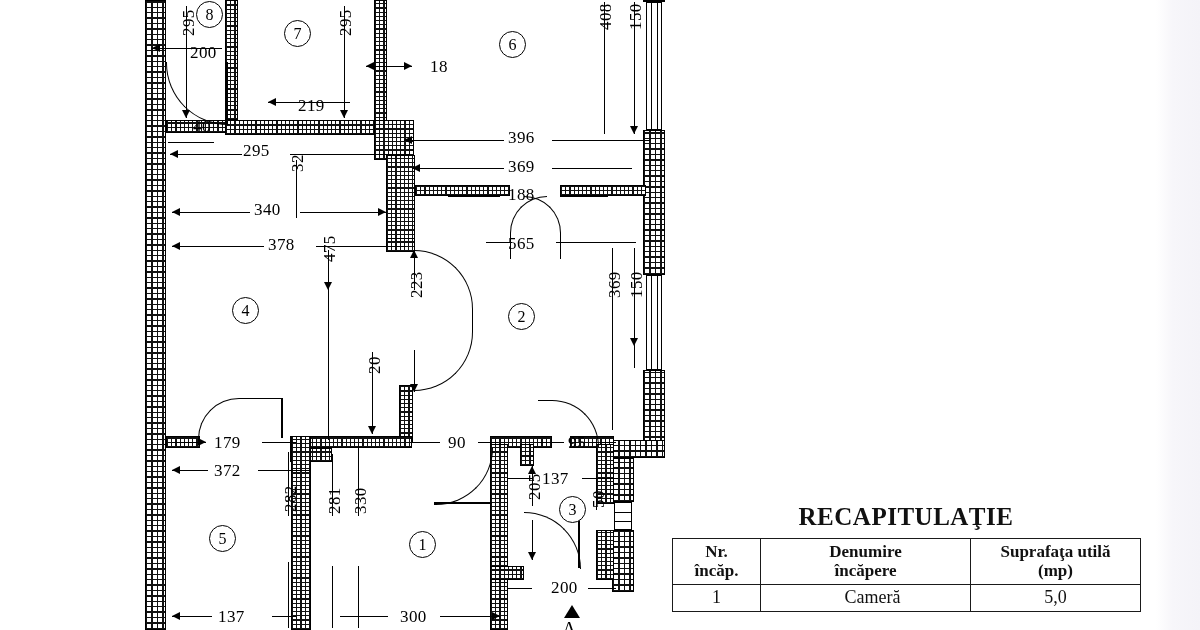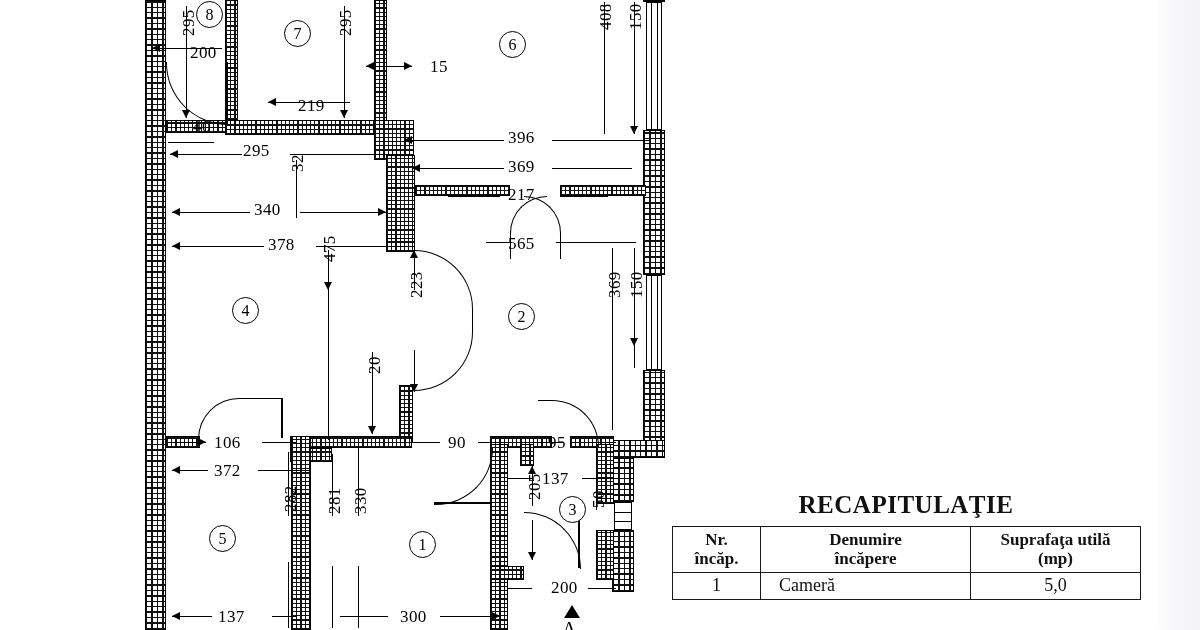--- a/index.html
+++ b/index.html
@@ -57,30 +57,30 @@
 
   
   .door{position:absolute;border:1.5px solid #000;background:transparent;}
 
   
   .sectmark{position:absolute;font-size:20px;color:#000;font-family:"Liberation Serif",serif;}
   .sectmark .tri{position:absolute;left:2px;top:-13px;width:0;height:0;
     border-left:8px solid transparent;border-right:8px solid transparent;border-bottom:13px solid #000;}
 
   
-  #recap{position:absolute;left:672px;top:491px;width:468px;}
+  #recap{position:absolute;left:672px;top:503px;width:468px;}
   #recap h1{margin:0 0 7px 0;text-align:center;font-size:25px;font-weight:bold;
     letter-spacing:.5px;font-family:"Liberation Serif", serif;color:#111;}
   table{border-collapse:collapse;width:468px;table-layout:fixed;
         font-family:"Liberation Serif", serif;}
   table td,table th{border:1.6px solid #1a1a1a;color:#111;}
   thead th{font-size:17px;font-weight:bold;text-align:center;line-height:1.12;padding:3px 2px 4px;}
   tbody td{font-size:18px;padding:2px 4px 3px;}
   td.c{text-align:center;}
-  td.l{text-align:left;padding-left:18px;}
+  td.l{text-align:center;padding-left:18px;}
   col.c1{width:88px;} col.c2{width:210px;} col.c3{width:170px;}
 </style>
 </head>
 <body>
 
 <div id="stage">
 
   <div class="right-strip"></div>
 
   <div id="plan">
@@ -286,40 +286,40 @@
     <div class="dimline" style="left:448px;top:196px;width:52px;"></div>
     <div class="dimline" style="left:560px;top:196px;width:48px;"></div>
 
     <div class="dimline" style="left:508px;top:588px;width:24px;"></div>
     <div class="dimline" style="left:588px;top:588px;width:28px;"></div>
 
     <div class="dim v" style="left:179px;top:36px;">295</div>
     <div class="dim" style="left:190px;top:43px;">200</div>
     <div class="dim v" style="left:336px;top:36px;">295</div>
     <div class="dim" style="left:298px;top:96px;">219</div>
-    <div class="dim" style="left:430px;top:57px;">15</div>
+    <div class="dim" style="left:430px;top:57px;">18</div>
     <div class="dim v" style="left:596px;top:30px;">408</div>
     <div class="dim v" style="left:626px;top:30px;">150</div>
     <div class="dim" style="left:193px;top:117px;">40</div>
     <div class="dim" style="left:243px;top:141px;">295</div>
     <div class="dim" style="left:508px;top:128px;">396</div>
     <div class="dim" style="left:508px;top:157px;">369</div>
     <div class="dim v" style="left:288px;top:172px;">32</div>
-    <div class="dim" style="left:508px;top:185px;">217</div>
+    <div class="dim" style="left:508px;top:185px;">188</div>
     <div class="dim" style="left:254px;top:200px;">340</div>
     <div class="dim" style="left:508px;top:234px;">565</div>
     <div class="dim" style="left:268px;top:235px;">378</div>
     <div class="dim v" style="left:320px;top:262px;">475</div>
     <div class="dim v" style="left:407px;top:298px;">223</div>
     <div class="dim v" style="left:605px;top:298px;">369</div>
     <div class="dim v" style="left:627px;top:298px;">150</div>
     <div class="dim v" style="left:365px;top:374px;">20</div>
-    <div class="dim" style="left:214px;top:433px;">106</div>
+    <div class="dim" style="left:214px;top:433px;">179</div>
     <div class="dim" style="left:448px;top:433px;">90</div>
-    <div class="dim" style="left:548px;top:433px;">95</div>
+    <div class="dim" style="left:568px;top:433px;">95</div>
     <div class="dim" style="left:214px;top:461px;">372</div>
     <div class="dim" style="left:542px;top:469px;">137</div>
     <div class="dim v" style="left:281px;top:512px;">282</div>
     <div class="dim v" style="left:325px;top:514px;">281</div>
     <div class="dim v" style="left:351px;top:514px;">330</div>
     <div class="dim v" style="left:525px;top:500px;">205</div>
     <div class="dim v" style="left:589px;top:508px;">50</div>
     <div class="dim" style="left:551px;top:578px;">200</div>
     <div class="dim" style="left:218px;top:607px;">137</div>
     <div class="dim" style="left:400px;top:607px;">300</div>

